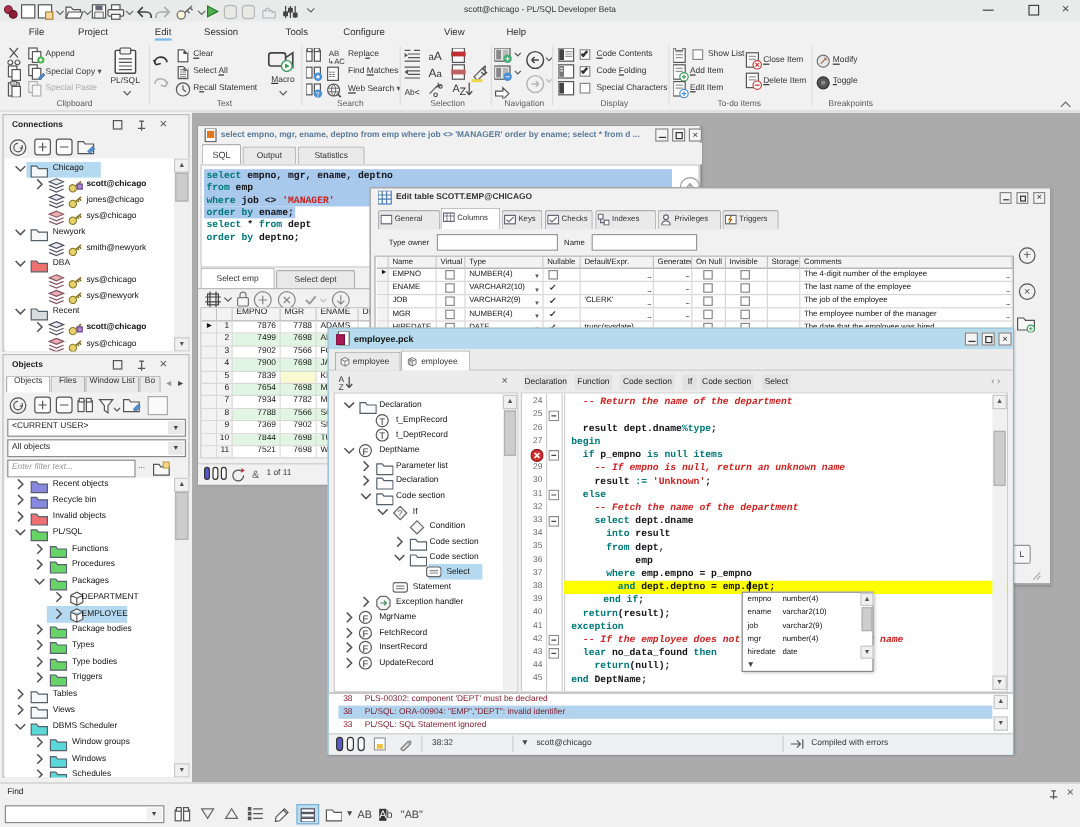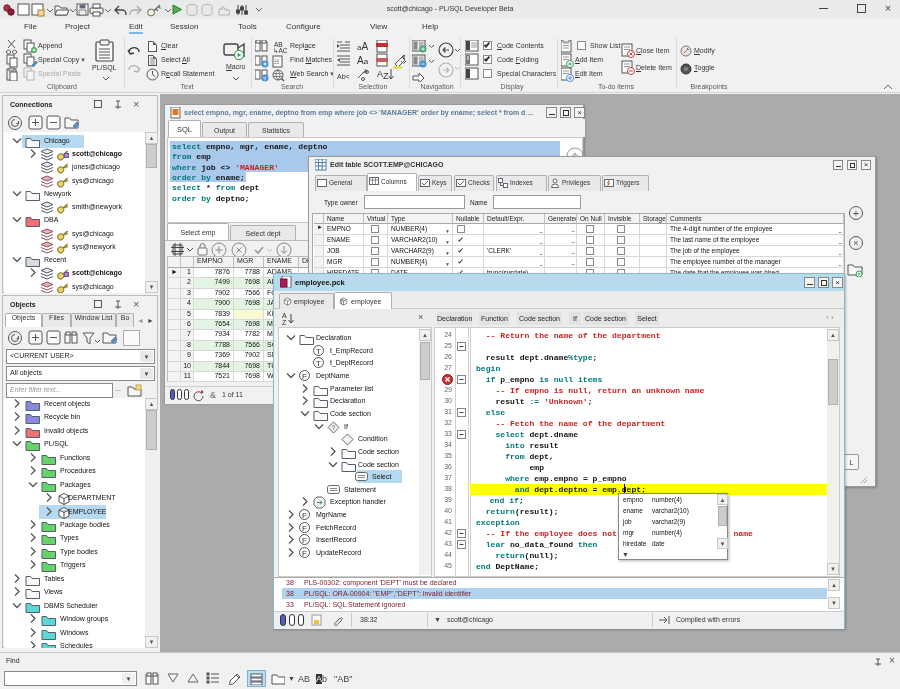--- a/index.html
+++ b/index.html
@@ -45,21 +45,21 @@
 .wbtn{position:absolute;width:11px;height:11px;border:1px solid #888;background:#f4f4f4;font-size:8px;line-height:9px;text-align:center;color:#333}
 .tab{position:absolute;border:1px solid #b0b0b0;border-bottom:none;border-radius:2px 2px 0 0;background:#e9e9e9;font-size:7px;text-align:center;color:#333}
 .tab.on{background:#fff}
 
 .gh{position:absolute;background:#f3f3f3;border-right:1px solid #c0c0c0;border-bottom:1px solid #a8a8a8;font-size:7px;color:#222;padding-left:3px;white-space:nowrap;overflow:hidden}
 .gc{position:absolute;border-right:1px solid #d8d8d8;border-bottom:1px solid #d8d8d8;font-size:7px;white-space:nowrap;overflow:hidden;padding:0 3px;color:#111}
 .num{text-align:right}
 
 .kw{color:#007878}
 .st{color:#cc2222}
-.cm{color:#cc2222;}
+.cm{color:#cc2222;font-style:italic}
 .cl{position:absolute;white-space:pre;font-family:"Liberation Mono",monospace;font-size:8.1px;font-weight:bold;color:#15151a}
 .ln{position:absolute;font-size:7px;color:#666;text-align:right;font-family:"Liberation Sans",sans-serif}
 </style></head>
 <body>
 <div id="app">
 <div id="titlebar">
  <svg class="abs" style="left:2px;top:3px" width="260" height="14">
   <circle cx="5" cy="5" r="3.2" fill="#a83048" stroke="#7a1a30"></circle>
         <circle cx="9" cy="9" r="3.2" fill="#8a2038" stroke="#6a1028"></circle>
   <rect x="16" y="1" width="11" height="11" fill="#fff" stroke="#555"></rect>
@@ -961,21 +961,21 @@
  <div class="cl" style="left:41px;top:113px">      <span class="kw">into</span> result</div>
  <div class="ln" style="left:0;top:124px;width:17px">35</div>
  <div class="cl" style="left:41px;top:124px">      <span class="kw">from</span> dept,</div>
  <div class="ln" style="left:0;top:135px;width:17px">36</div>
  <div class="cl" style="left:41px;top:135px">           emp</div>
  <div class="ln" style="left:0;top:146px;width:17px">37</div>
  <div class="cl" style="left:41px;top:146px">      <span class="kw">where</span> emp.empno = p_empno</div>
  <div class="ln" style="left:0;top:157px;width:17px">38</div>
  <div class="cl" style="left:41px;top:157px">        <span class="kw">and</span> dept.deptno = emp.dept;</div>
  <div class="ln" style="left:0;top:168px;width:17px">39</div>
- <div class="cl" style="left:45px;top:168px">  <span class="kw">end if</span>;</div>
+ <div class="cl" style="left:58px;top:168px">  <span class="kw">end if</span>;</div>
  <div class="ln" style="left:0;top:179px;width:17px">40</div>
  <div class="cl" style="left:41px;top:179px">  <span class="kw">return</span>(result);</div>
  <div class="ln" style="left:0;top:190px;width:17px">41</div>
  <div class="cl" style="left:41px;top:190px"><span class="kw">exception</span></div>
  <div class="ln" style="left:0;top:201px;width:17px">42</div>
  <svg class="abs" style="left:22px;top:201px" width="9" height="9">
             <rect x="0.5" y="0.5" width="8" height="8" fill="#fff" stroke="#888"></rect>
             <path d="M2.5 4.5 h4" stroke="#444"></path>
           </svg>
  <div class="cl" style="left:41px;top:201px">  <span class="cm">-- If the employee does not exist, return an empty name</span></div>

